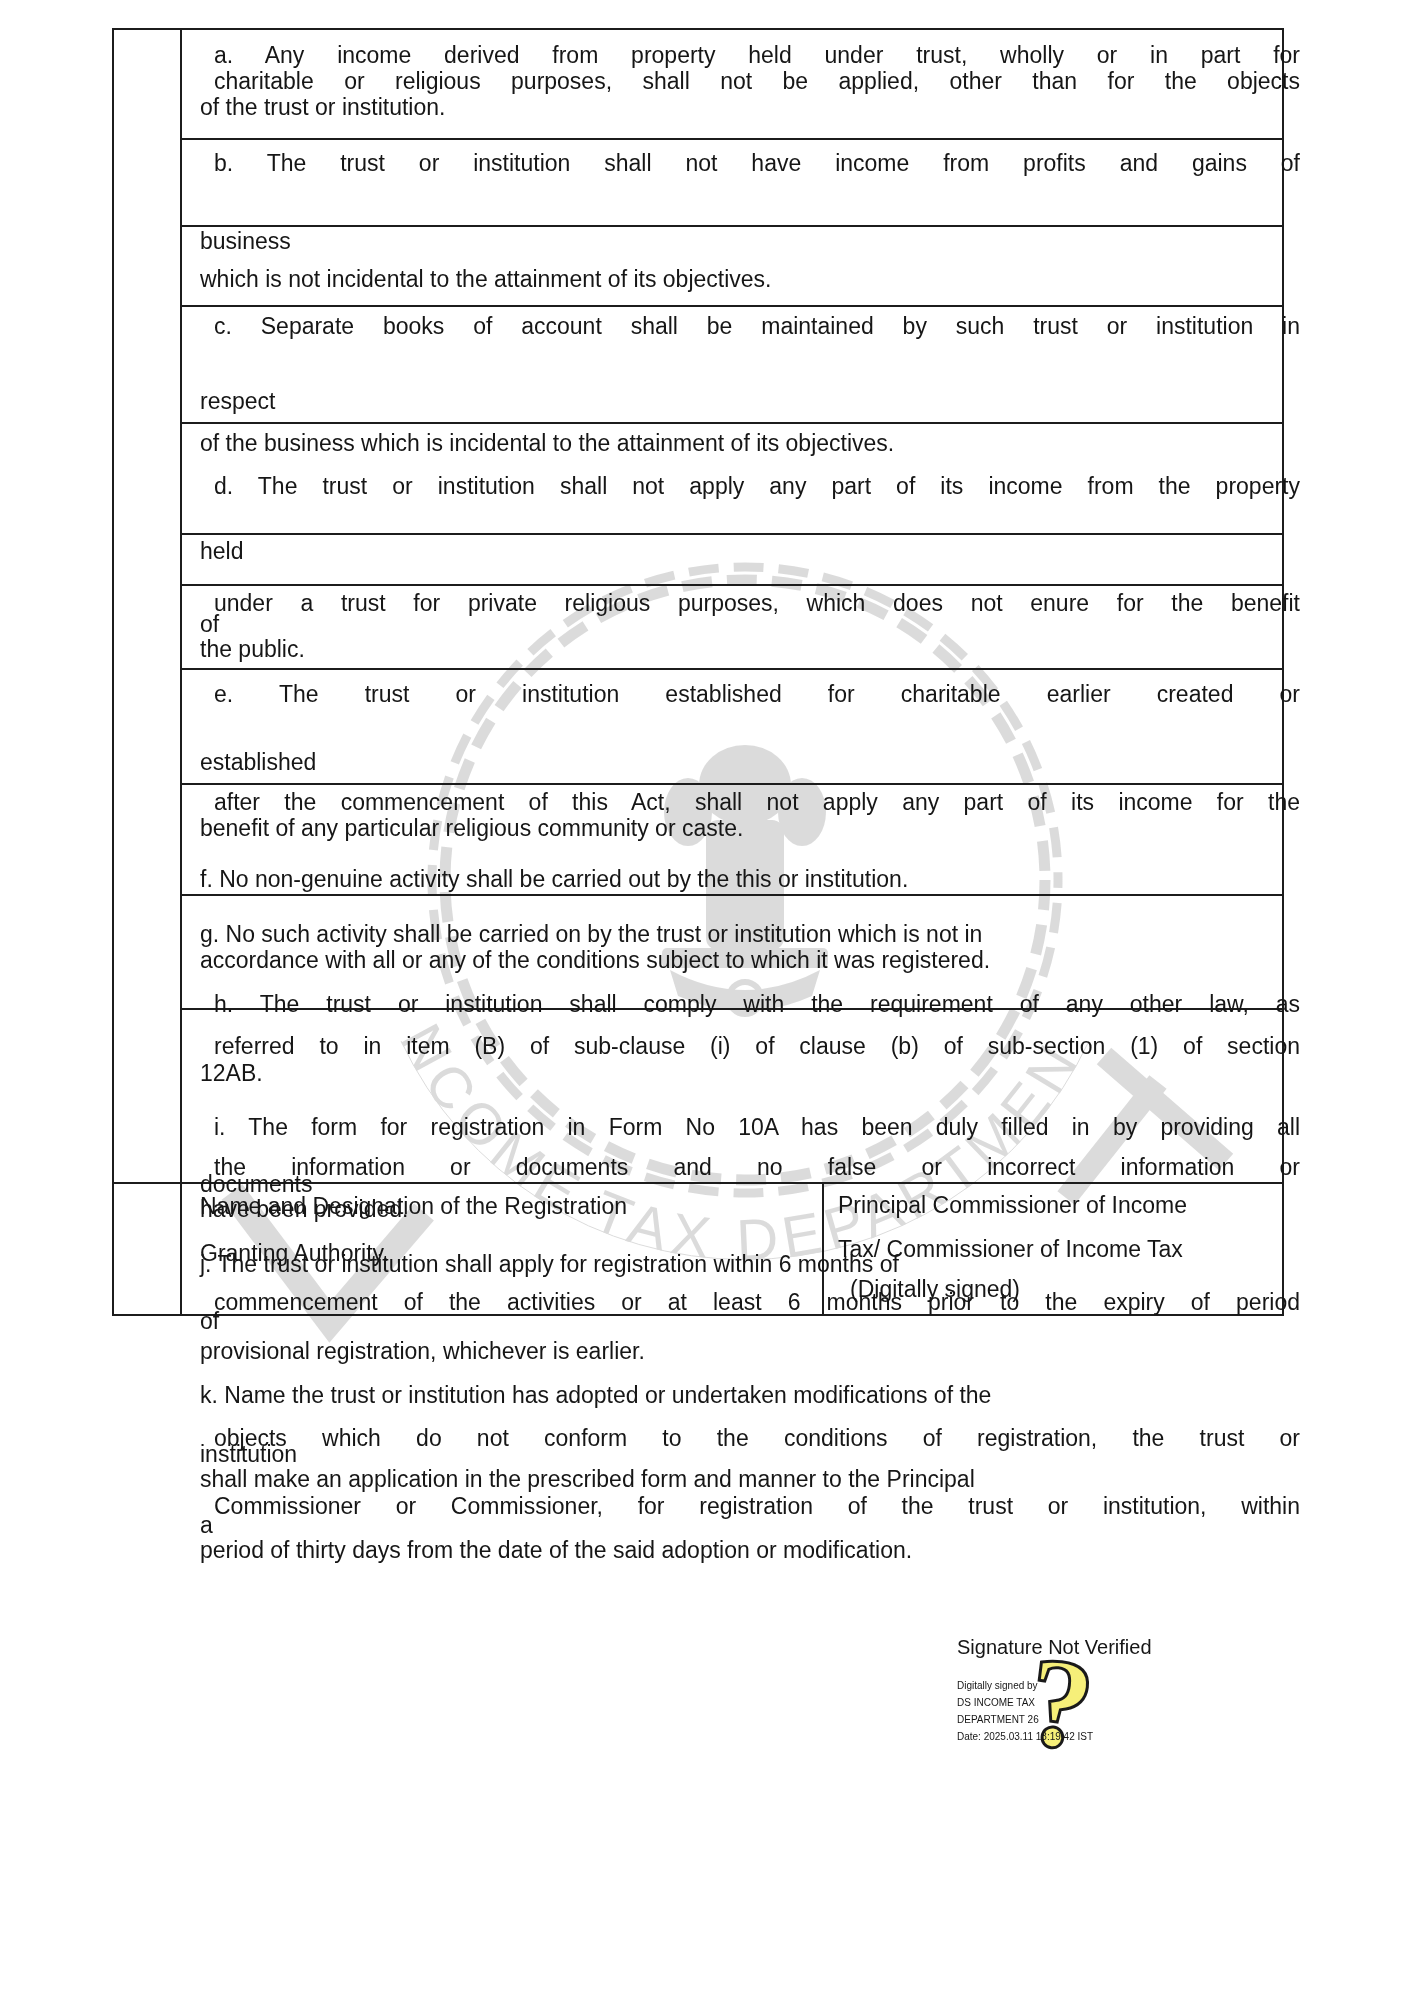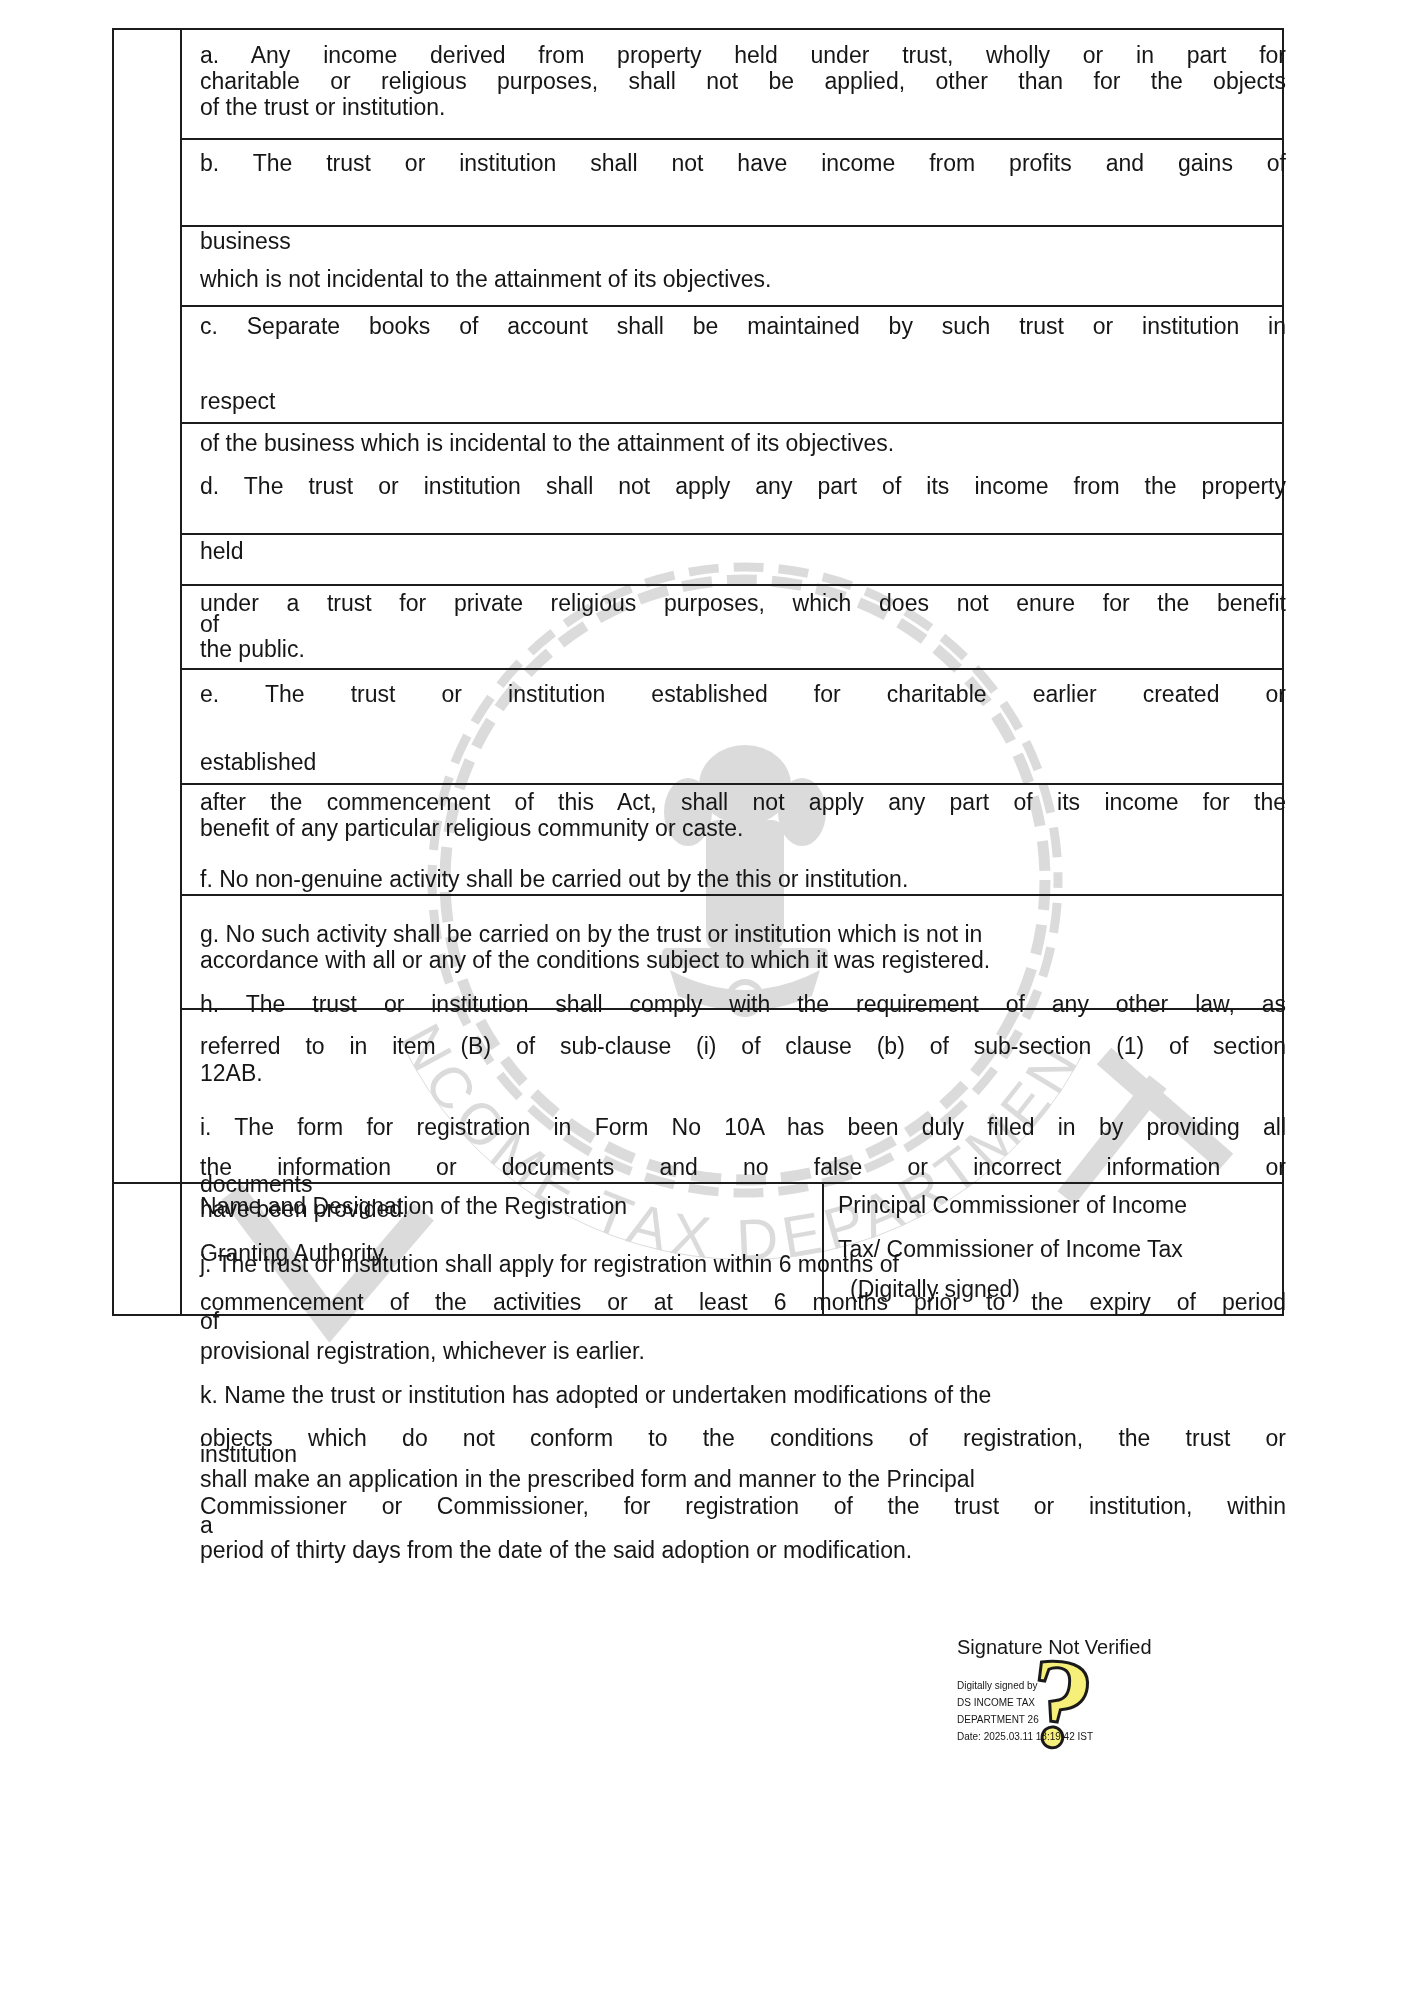--- a/index.html
+++ b/index.html
@@ -18,21 +18,21 @@
     position:absolute;left:112px;top:28px;width:1172px;height:1288px;
     border:2px solid #1c1c1c;z-index:2;box-sizing:border-box;
   }
   .vline,.hline{position:absolute;background:#1c1c1c;z-index:2;}
   
   .tl{
     position:absolute;left:200px;width:1086px;
     font-size:23px;line-height:26px;white-space:nowrap;
     z-index:3;letter-spacing:0px;
   }
-  .j{white-space:normal;text-align:justify;text-align-last:justify;}
+  .j{white-space:normal;text-align:justify;text-align-last:justify;margin-left:14px;}
   .cell-r{position:absolute;left:838px;font-size:23px;line-height:26px;white-space:nowrap;z-index:3;}
   
   .sig-big{position:absolute;left:957px;top:1636px;font-size:20px;z-index:5;}
   .sig-small{position:absolute;left:957px;font-size:10px;line-height:17px;z-index:5;}
   .sig-mark{position:absolute;left:998px;top:1642px;z-index:4;}
 </style>
 </head>
 <body>
 
 <div class="page">

